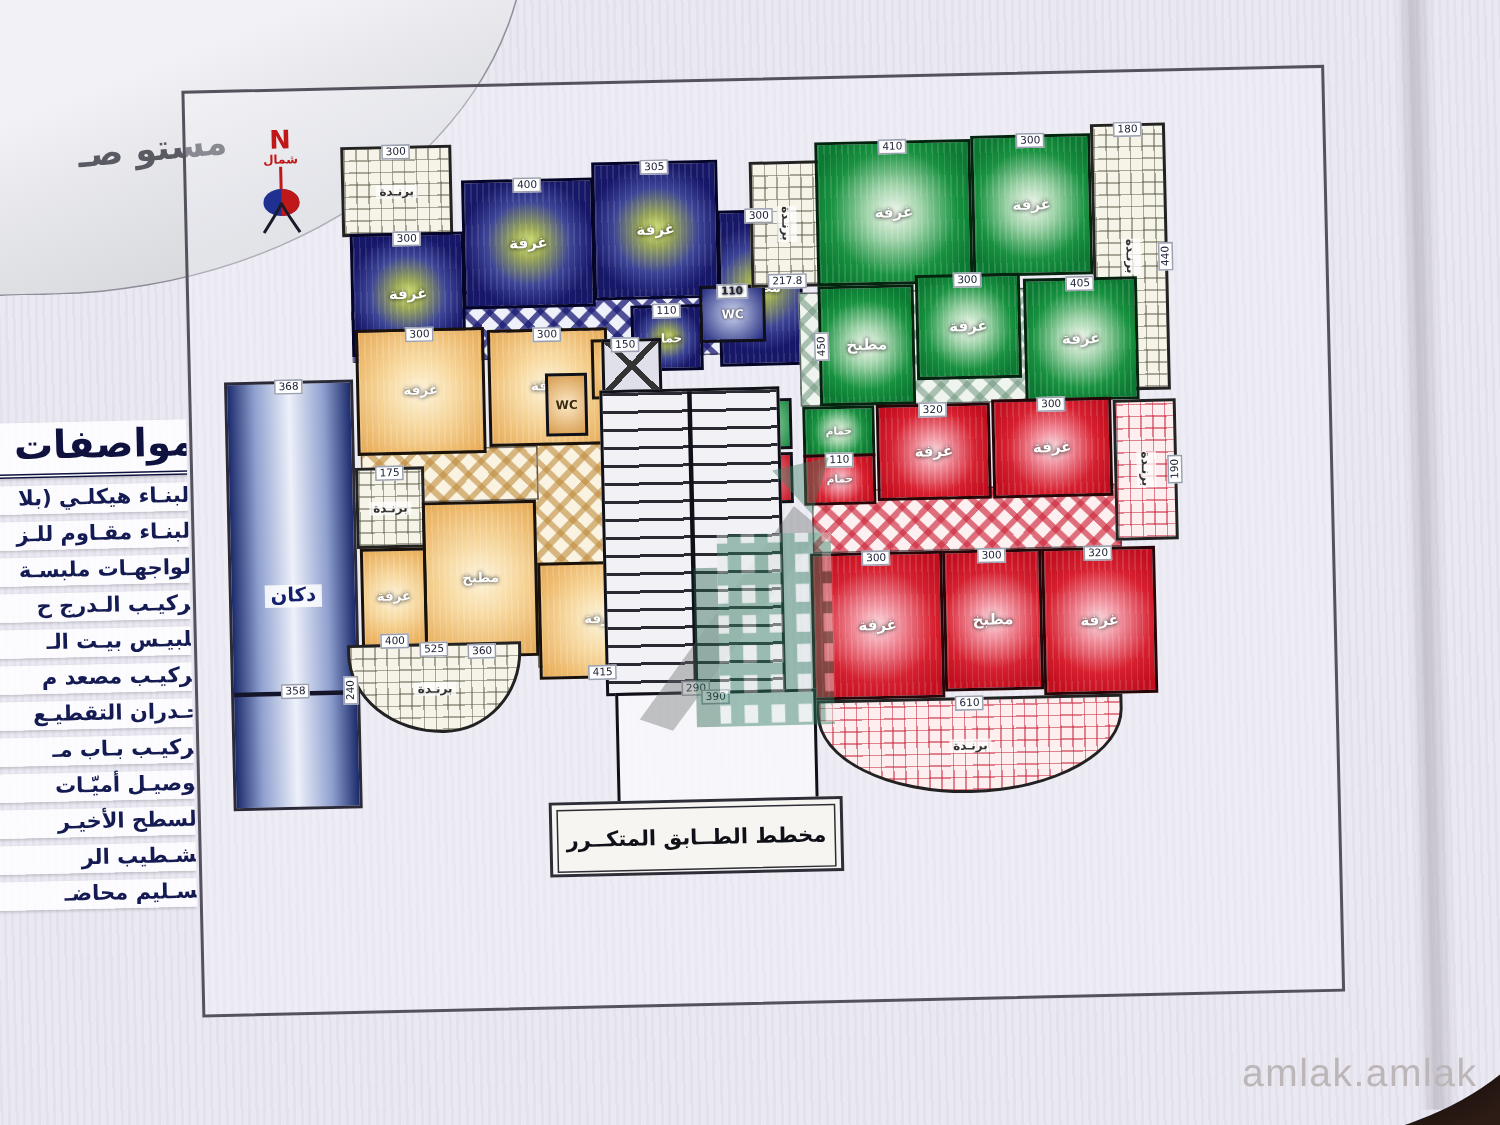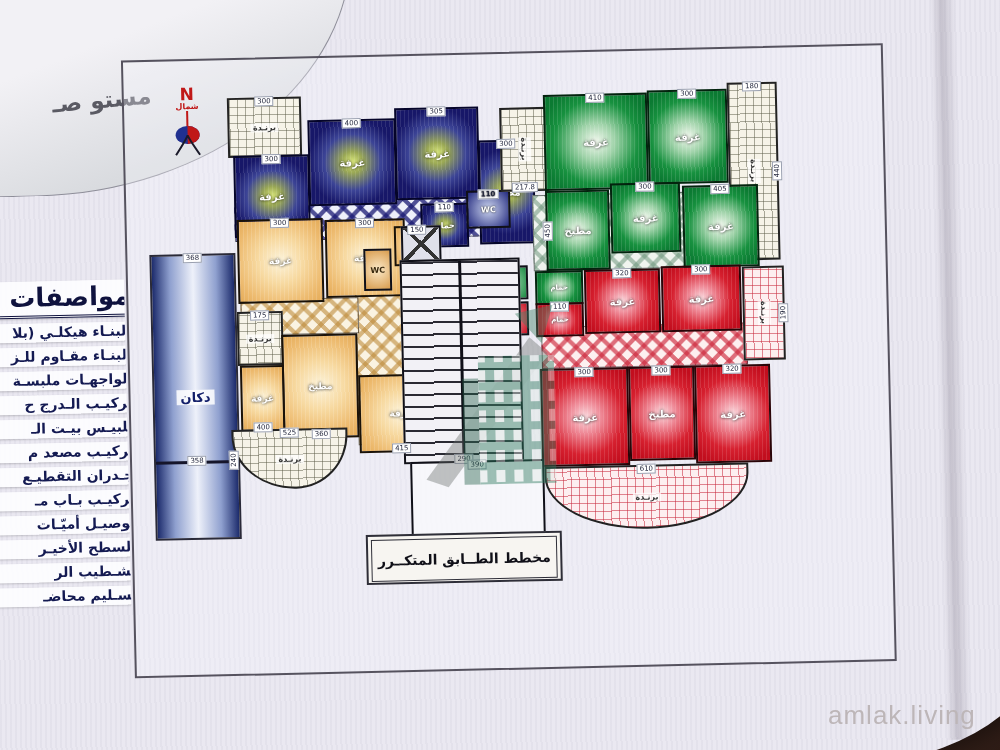--- a/index.html
+++ b/index.html
@@ -367,13 +367,13 @@
       </svg>
     </div>
 
     <div class="titlebox">
       <div class="inner">مخطط الطــابق المتكــرر</div>
     </div>
 
   </div>
 </div>
 
-<div class="watermark">amlak.living</div>
+<div class="watermark">amlak.amlak</div>
 
 </body></html>

